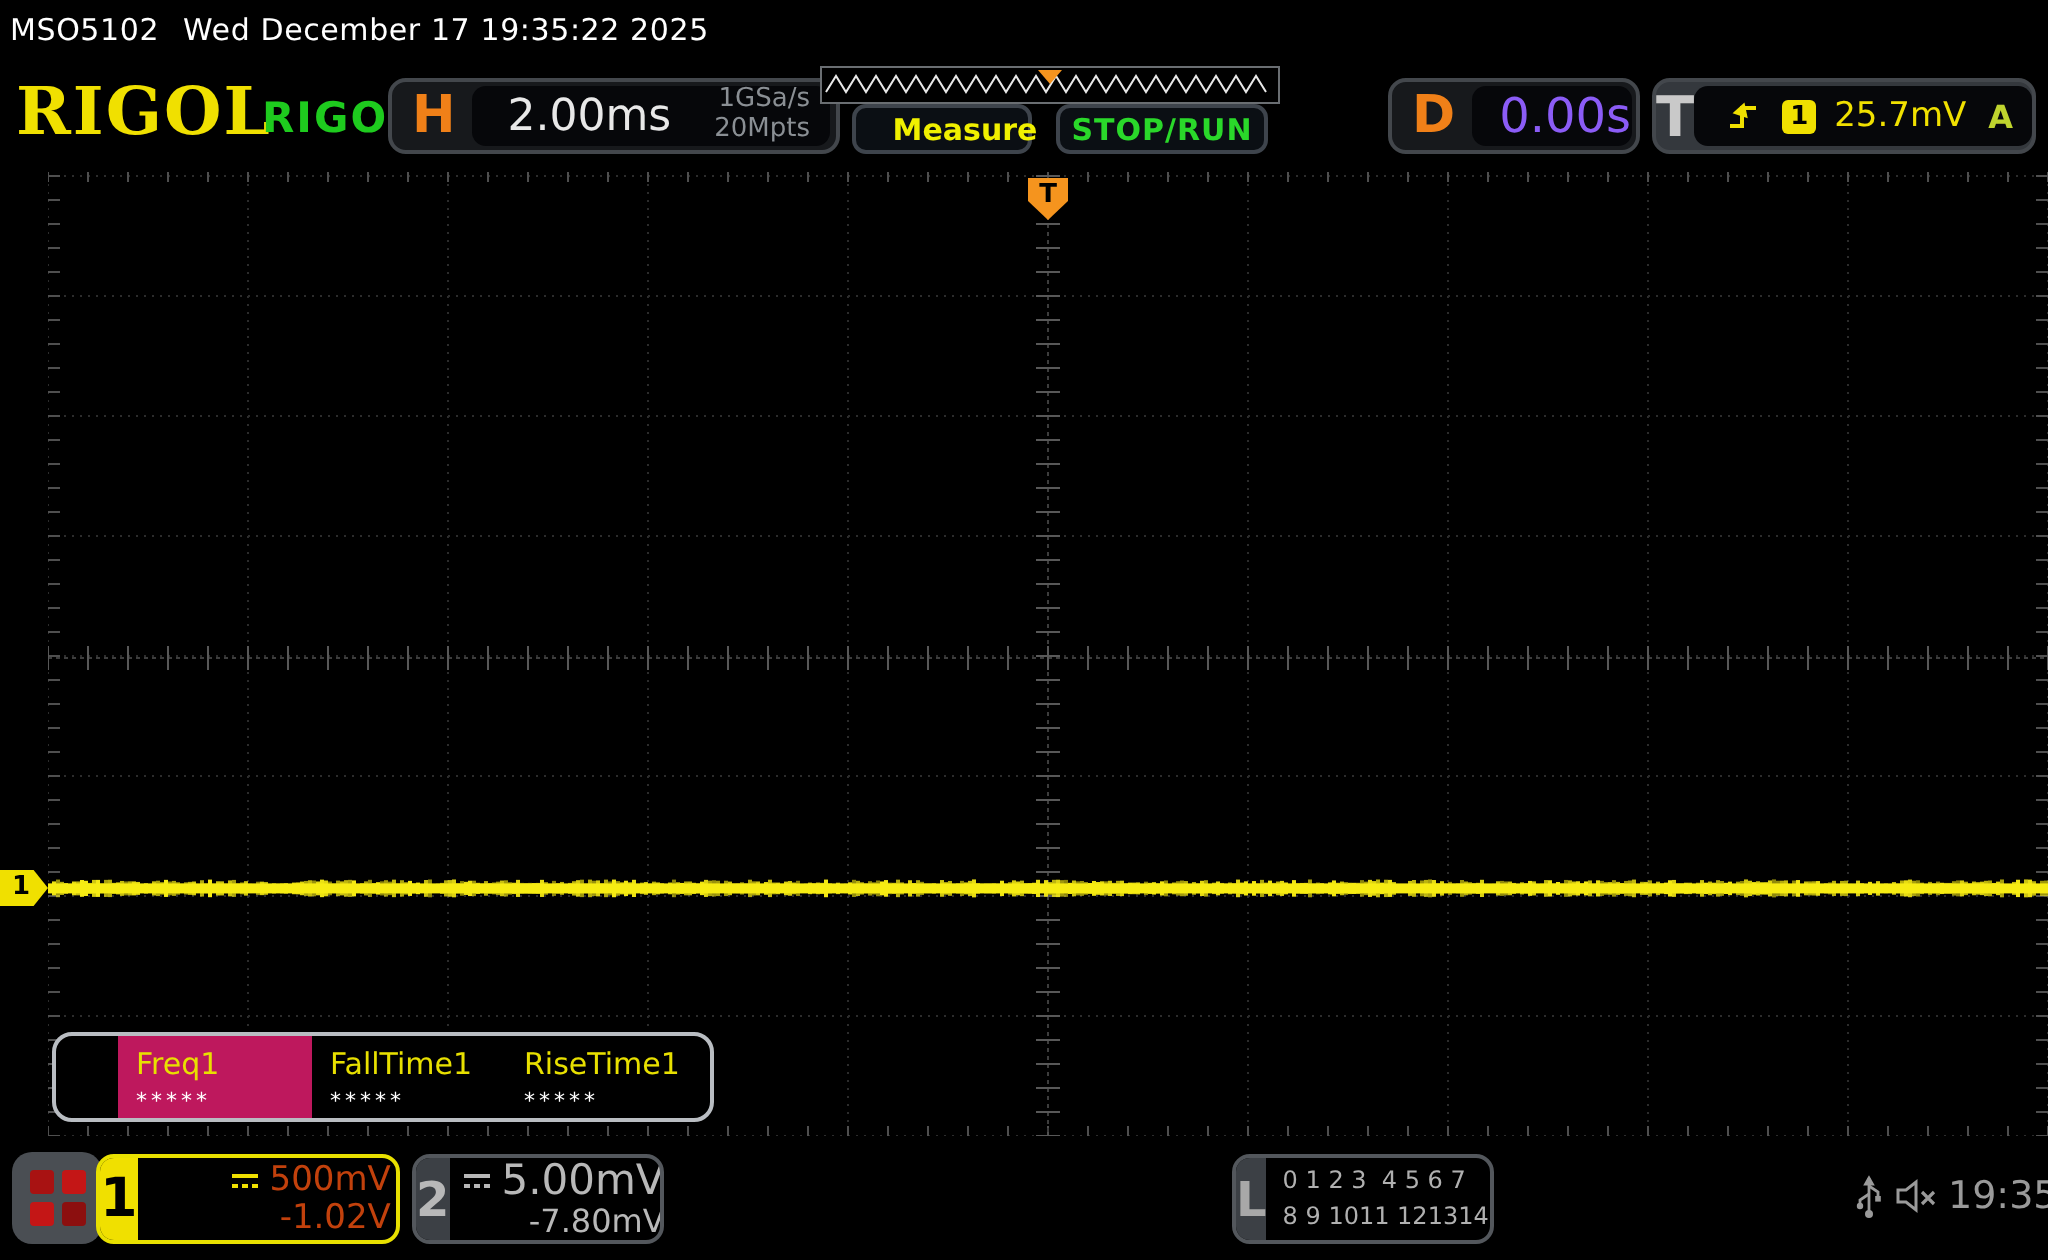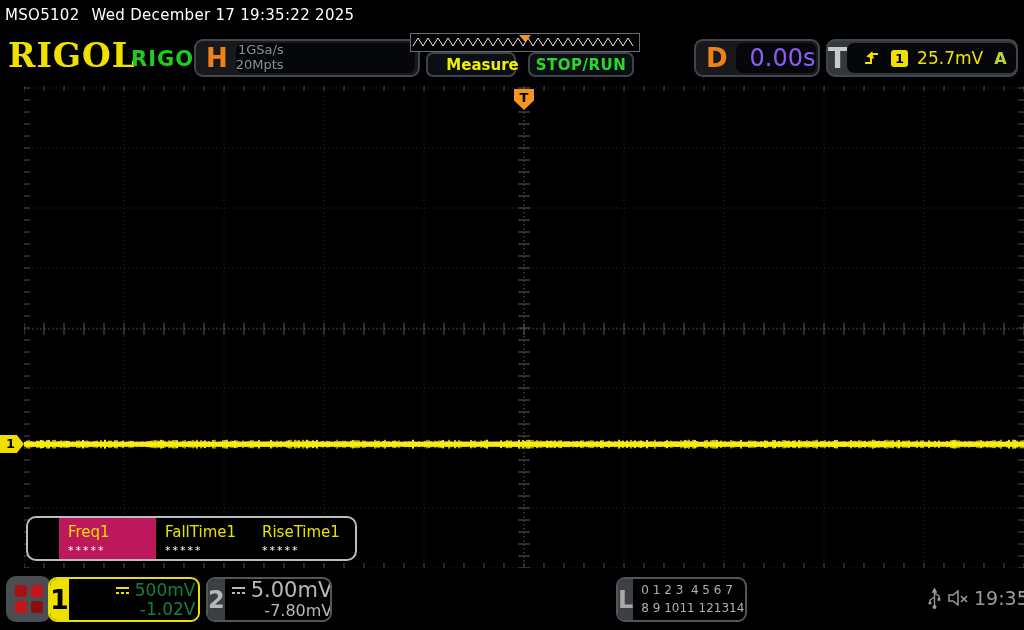--- a/index.html
+++ b/index.html
@@ -59,21 +59,21 @@
 
   .chbox { height:45px; border-radius:9px; display:flex; overflow:hidden; }
   .chtab { display:flex; align-items:center; justify-content:center; font-weight:bold; }
   .chbody { flex:1; display:flex; flex-direction:column; justify-content:center; padding:1px 7px 1px 6px; }
   .chrow { display:flex; align-items:center; font-size:17px; line-height:1.1; }
   .chrow.offset { justify-content:flex-end; }
   .coupl { margin-right:5px; }
 
   #ch1box { left:48px; top:577px; width:152px; border:2px solid #e8e000; background:#000; }
   #ch1box .chtab { width:30px; background:#f0e000; color:#000; font-size:27px; }
-  #ch1box .chbody { color:#15803d;margin-left:40px; }
+  #ch1box .chbody { color:#c2410c;margin-left:40px; }
 
   #ch2box { left:206px; top:577px; width:126px; border:2px solid #53575c; background:#000; }
   #ch2box .chtab { width:28px; background:#3c4045; color:#b8b8b8; font-size:24px; }
   #ch2box .chbody { color:#b8b8b8; }
 
   #lbox { left:616px; top:577px; width:131px; border:2px solid #53575c; background:#000; }
   #lbox .chtab { width:29px; background:#3c4045; color:#a8a8a8; font-size:24px; }
   #lbox .chbody { color:#b0b0b0; font-size:12px; white-space:pre; padding-left:8px; line-height:1.45; }
 
   #usb-icon { left:926px; top:584px; }
@@ -86,20 +86,21 @@
 <div class="abs" id="titlebar">
   <span class="model">MSO5102</span><span>Wed December 17 19:35:22 2025</span>
 </div>
 
 <div class="abs" id="logo">RIGOL</div>
 <div class="abs" id="automode">RIGOL</div>
 
 <div class="abs tbox" id="hbox">
   <span class="biglabel" style="color:#f08018">H</span>
   <div class="inner-dark">
+    <span class="value">2.00ms</span>
     <div class="acq">
       <div>1GSa/s</div>
       <div>20Mpts</div>
     </div>
   </div>
 </div>
 
 <div class="abs" id="preview">
   <svg id="zigzag" width="228" height="17">
       <polyline points="2,12 7,4 12,12 17,4 22,12 27,4 32,12 37,4 42,12 47,4 52,12 57,4 62,12 67,4 72,12 77,4 82,12 87,4 92,12 97,4 102,12 107,4 112,12 117,4 122,12 127,4 132,12 137,4 142,12 147,4 152,12 157,4 162,12 167,4 172,12 177,4 182,12 187,4 192,12 197,4 202,12 207,4 212,12 217,4 222,12" fill="none" stroke="#e8e8e8" stroke-width="1"></polyline>

